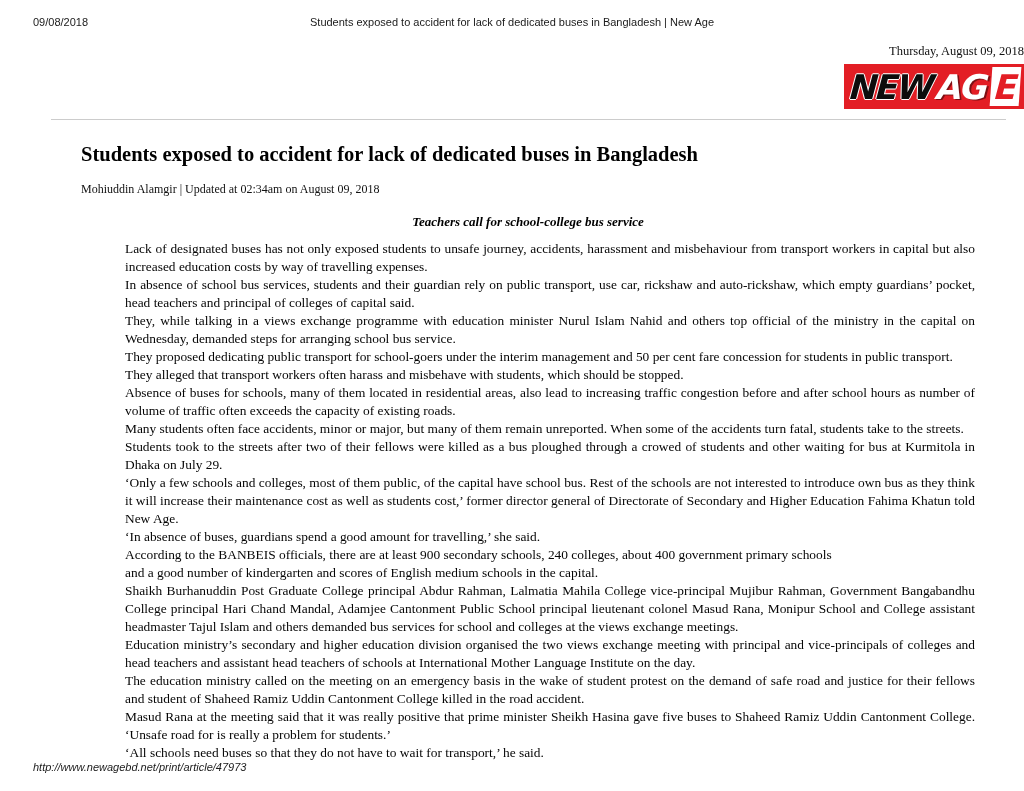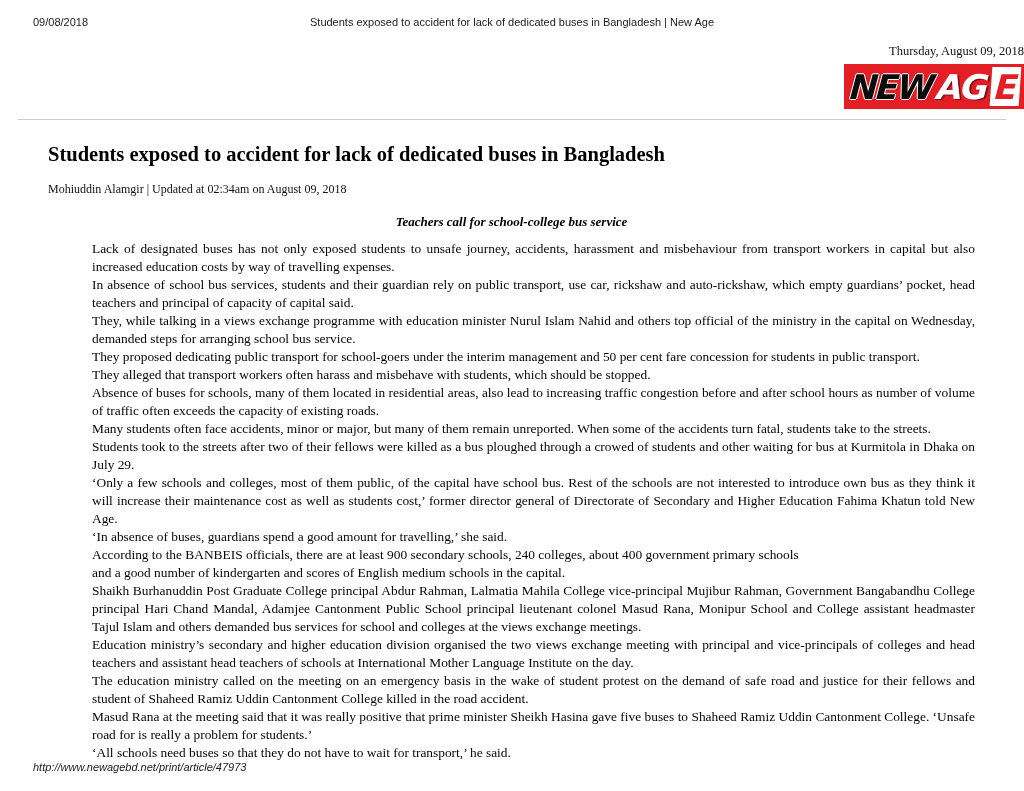--- a/index.html
+++ b/index.html
@@ -5,20 +5,21 @@
   * { margin:0; padding:0; box-sizing:border-box; }
   html,body { background:#ffffff; }
   .page {
     position:relative;
     width:1024px;
     height:791px;
     background:#ffffff;
     overflow:hidden;
     font-family:"Liberation Serif","DejaVu Serif",serif;
     color:#000;
+    padding-left:33px;
   }
 
   
   .print-header {
     position:absolute;
     top:16px; left:0; right:0;
     height:14px;
     font-family:"Liberation Sans","DejaVu Sans",sans-serif;
     font-size:11px;
     color:#1a1a1a;
@@ -136,21 +137,21 @@
   </div>
 
   <hr class="rule">
 
   <div class="content">
     <h1 class="headline">Students exposed to accident for lack of dedicated buses in Bangladesh</h1>
     <div class="byline">Mohiuddin Alamgir | Updated at 02:34am on August 09, 2018</div>
     <div class="subhead">Teachers call for school-college bus service</div>
     <div class="article-body">
         <p class="body-para">Lack of designated buses has not only exposed students to unsafe journey, accidents, harassment and misbehaviour from transport workers in capital but also increased education costs by way of travelling expenses.</p>
-        <p class="body-para">In absence of school bus services, students and their guardian rely on public transport, use car, rickshaw and auto-rickshaw, which empty guardians’ pocket, head teachers and principal of capacity of capital said.</p>
+        <p class="body-para">In absence of school bus services, students and their guardian rely on public transport, use car, rickshaw and auto-rickshaw, which empty guardians’ pocket, head teachers and principal of colleges of capital said.</p>
         <p class="body-para">They, while talking in a views exchange programme with education minister Nurul Islam Nahid and others top official of the ministry in the capital on Wednesday, demanded steps for arranging school bus service.</p>
         <p class="body-para">They proposed dedicating public transport for school-goers under the interim management and 50 per cent fare concession for students in public transport.</p>
         <p class="body-para">They alleged that transport workers often harass and misbehave with students, which should be stopped.</p>
         <p class="body-para">Absence of buses for schools, many of them located in residential areas, also lead to increasing traffic congestion before and after school hours as number of volume of traffic often exceeds the capacity of existing roads.</p>
         <p class="body-para">Many students often face accidents, minor or major, but many of them remain unreported. When some of the accidents turn fatal, students take to the streets.</p>
         <p class="body-para">Students took to the streets after two of their fellows were killed as a bus ploughed through a crowed of students and other waiting for bus at Kurmitola in Dhaka on July 29.</p>
         <p class="body-para">‘Only a few schools and colleges, most of them public, of the capital have school bus. Rest of the schools are not interested to introduce own bus as they think it will increase their maintenance cost as well as students cost,’ former director general of Directorate of Secondary and Higher Education Fahima Khatun told New Age.</p>
         <p class="body-para">‘In absence of buses, guardians spend a good amount for travelling,’ she said.</p>
         <p class="body-para">According to the BANBEIS officials, there are at least 900 secondary schools, 240 colleges, about 400 government primary schools</p>
         <p class="body-para">and a good number of kindergarten and scores of English medium schools in the capital.</p>

